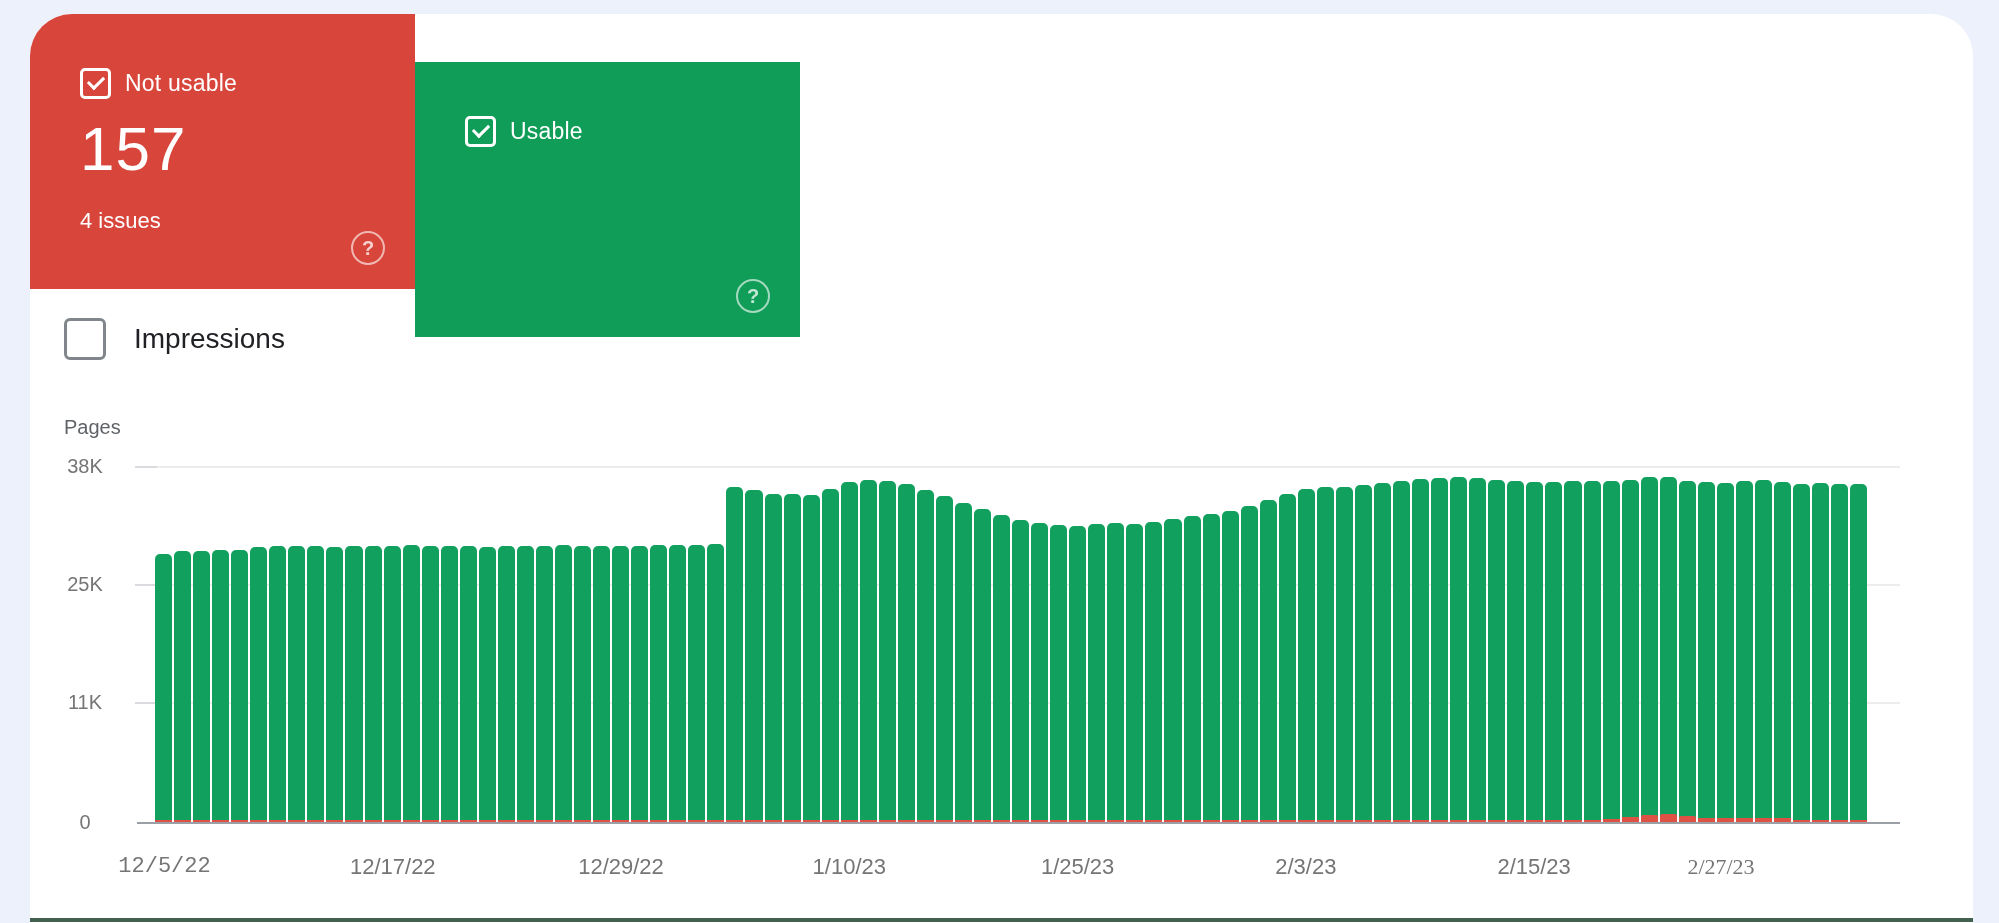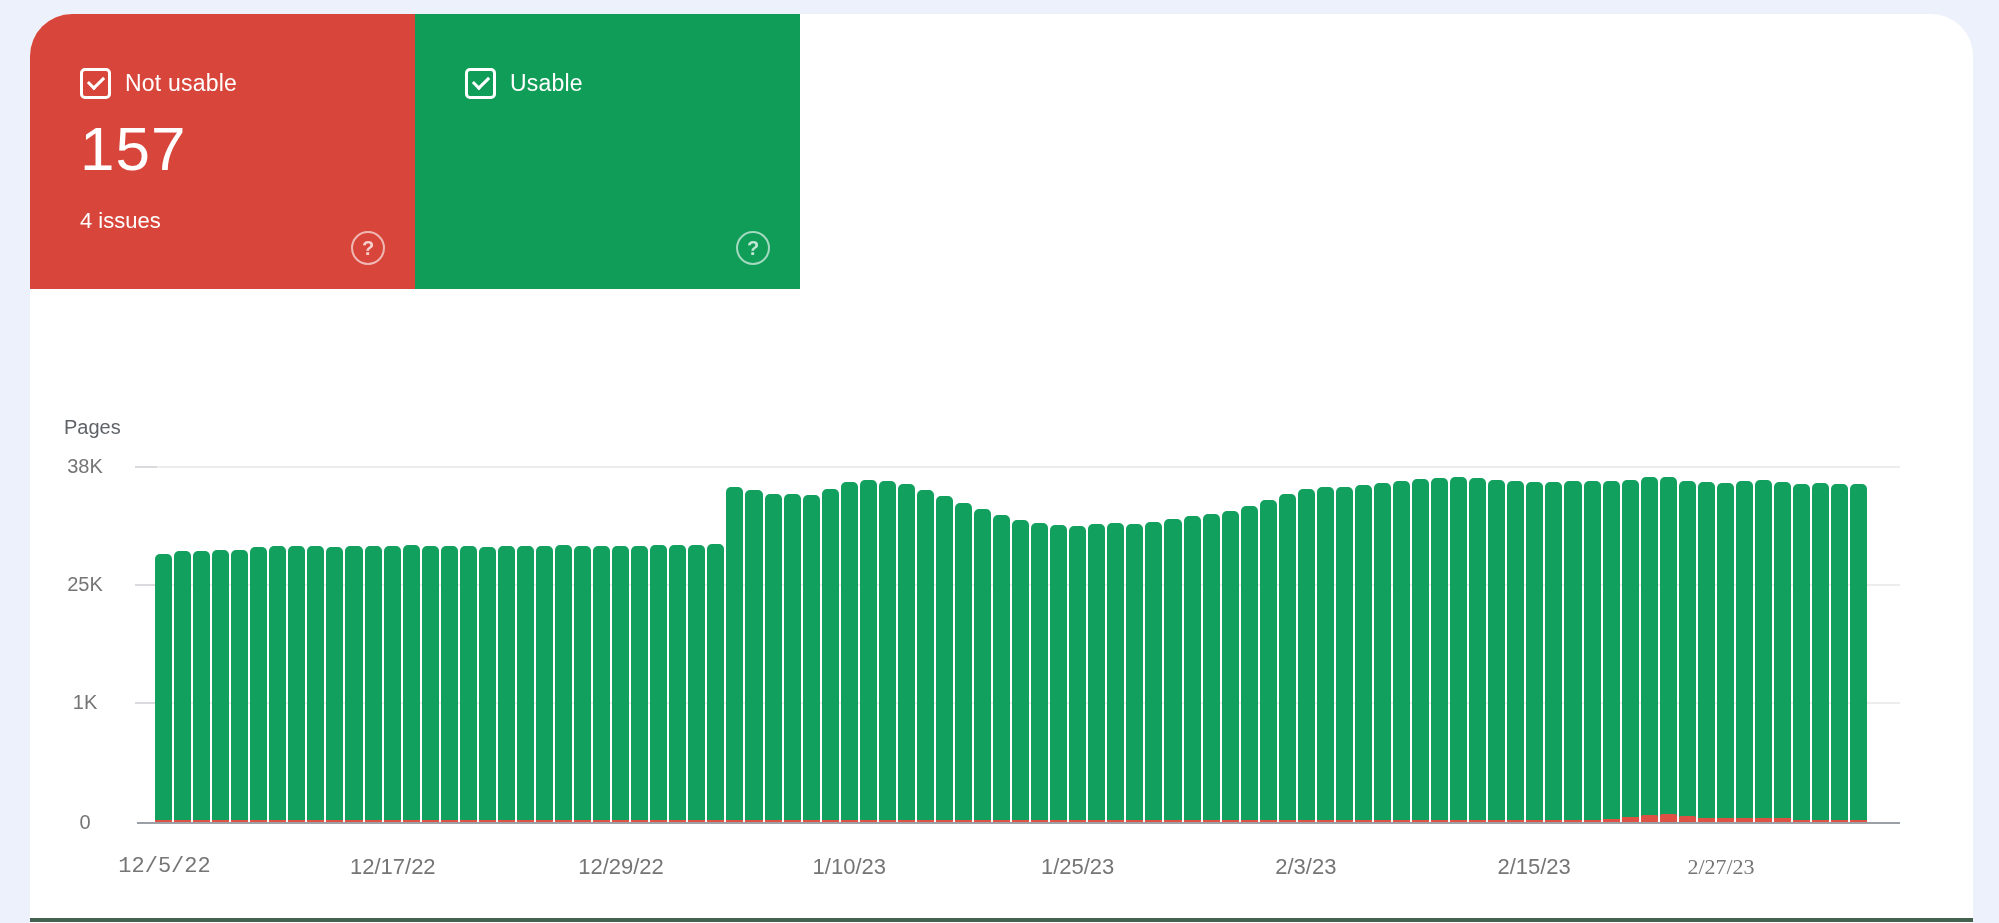--- a/index.html
+++ b/index.html
@@ -67,36 +67,40 @@
       <span class="card-checkbox" role="checkbox" aria-checked="true">
         <span class="check-icon"></span>
       </span>
       <span class="card-label">Not usable</span>
     </div>
     <div class="card-value">157</div>
     <div class="card-sub">4 issues</div>
     <div class="help-icon">?</div>
   </div>
 
-  <div class="sum-card green" style="background: rgb(15, 157, 88);">
+  <div class="sum-card green" style="background: rgb(15, 157, 88); margin-top: 48px;">
     <div class="card-head">
       <span class="card-checkbox" role="checkbox" aria-checked="true">
         <span class="check-icon"></span>
       </span>
       <span class="card-label">Usable</span>
     </div>
     <div class="help-icon">?</div>
   </div>
 
+  <div class="impressions-row">
+    <span class="big-checkbox" role="checkbox" aria-checked="false"></span>
+    <span class="impressions-label">Impressions</span>
+  </div>
 
   <div class="chart-title">Pages</div>
 
   <div class="y-tick" style="top:440px">38K</div>
   <div class="y-tick" style="top:558px">25K</div>
-  <div class="y-tick" style="top:676px">1K</div>
+  <div class="y-tick" style="top:676px">11K</div>
   <div class="y-tick" style="top:796px">0</div>
 
   <div class="gridline" style="top:452px">
       <span class="tick-dash"></span>
     </div>
   <div class="gridline" style="top:570px">
       <span class="tick-dash"></span>
     </div>
   <div class="gridline" style="top:688px">
       <span class="tick-dash"></span>

